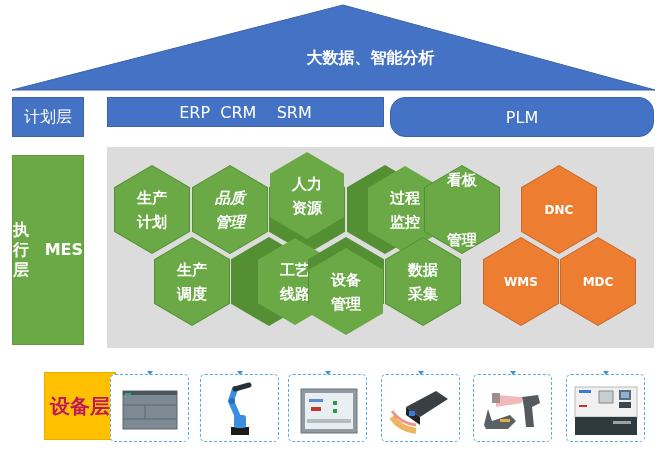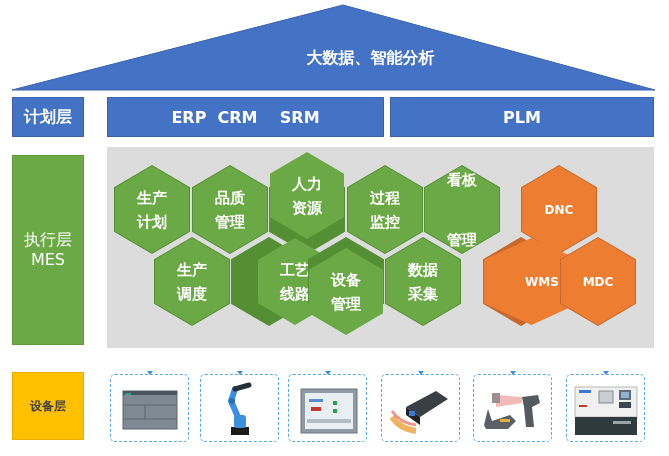--- a/index.html
+++ b/index.html
@@ -2,28 +2,28 @@
 <html><head>
 <meta charset="utf-8">
 <style>
   html, body { margin:0; padding:0; background:#ffffff; }
   body { width:669px; height:456px; position:relative; overflow:hidden;
          font-family:"DejaVu Sans", "Liberation Sans", sans-serif; }
   .roof { position:absolute; left:0; top:0; width:669px; height:95px; }
   .roof-title { position:absolute; left:0; width:669px; top:48px; text-align:center;
                 color:#fff; font-weight:bold; font-size:16px;padding-left:36px; }
   .bluebox { position:absolute; background:#4472c4; border:1px solid #3c63aa;
-             color:#fff; font-weight:bold; font-size:16px; display:flex;
+             color:#fff; font-weight:normal; font-size:16px; display:flex;
              align-items:center; justify-content:center; box-sizing:border-box; }
   .greenbox { position:absolute; background:#6aa945; border:1px solid #5e9a3c;
-              color:#fff; font-weight:normal; font-size:16px; display:flex; flex-direction:column;
+              color:#fff; font-weight:bold; font-size:16px; display:flex; flex-direction:row;
               align-items:center; justify-content:center; box-sizing:border-box; line-height:20px; }
   .yellowbox { position:absolute; background:#ffc000; border:1px solid #e6ad00;
-               color:#404040; font-weight:bold; font-size:12px; display:flex;
-               align-items:center; justify-content:center; box-sizing:border-box; }
+               color:#be185d; font-weight:bold; font-size:20px; display:flex;
+               align-items:center; justify-content:center; box-sizing:border-box;margin-left:32px; }
   .panel { position:absolute; left:107px; top:147px; width:547px; height:201px; background:#dcdcdc; }
   .hex { position:absolute; width:74px; height:87px;
          clip-path: polygon(50% 0%, 100% 25%, 100% 75%, 50% 100%, 0% 75%, 0% 25%);
          display:flex; flex-direction:column; align-items:center; justify-content:center;
          color:#fff; font-weight:bold; font-size:15px; line-height:24px; }
   .hex.green { background:#6aa945;text-align:right; }
   .hex.orange { background:#ed7d31; font-size:12px; }
   .hex-border { position:absolute; width:76px; height:89px;
          clip-path: polygon(50% 0%, 100% 25%, 100% 75%, 50% 100%, 0% 75%, 0% 25%); }
   .hex-border.green { background:#548f33; }
@@ -37,46 +37,46 @@
 </style>
 </head>
 <body>
 
 <svg class="roof" viewBox="0 0 669 95">
   <polygon points="343,5 655,90 12,90" fill="#4472c4" stroke="#3c63aa" stroke-width="1"></polygon>
 </svg>
 <div class="roof-title">大数据、智能分析</div>
 
 <div class="bluebox" style="left:12px;top:97px;width:72px;height:40px;">计划层</div>
-<div class="bluebox" style="left:107px;top:97px;width:277px;height:40px;white-space:pre;">ERP  CRM    SRM</div>
-<div class="bluebox" style="left:390px;top:97px;width:264px;height:40px;">PLM</div>
+<div class="bluebox" style="left:107px;top:97px;width:277px;height:30px;white-space:pre;">ERP  CRM    SRM</div>
+<div class="bluebox" style="left:390px;top:97px;width:264px;height:40px;border-radius:15px;">PLM</div>
 
 <div class="greenbox" style="left:12px;top:155px;width:72px;height:190px;">
   <span>执行层</span>
   <span>MES</span>
 </div>
 <div class="panel"></div>
 
 <div class="hex-border green" style="left:114px;top:165px;"></div>
 <div class="hex green" style="left:115px;top:166px;">
   <span>生产</span>
   <span>计划</span>
 </div>
 <div class="hex-border green" style="left:192px;top:165px;"></div>
-<div class="hex green" style="left:193px;top:166px;">
+<div class="hex green" style="left:193px;top:166px;font-style:italic;">
   <span>品质</span>
   <span>管理</span>
 </div>
 <div class="hex-border green" style="left:269px;top:165px;"></div>
 <div class="hex green" style="left:270px;top:152px;">
   <span>人力</span>
   <span>资源</span>
 </div>
 <div class="hex-border green" style="left:347px;top:165px;"></div>
-<div class="hex green" style="left:348px;top:166px;">
+<div class="hex green" style="left:368px;top:166px;">
   <span>过程</span>
   <span>监控</span>
 </div>
 <div class="hex-border green" style="left:424px;top:165px;"></div>
 <div class="hex green" style="left:425px;top:166px;gap:36px;">
   <span>看板</span>
   <span>管理</span>
 </div>
 
 <div class="hex-border green" style="left:154px;top:237px;"></div>
@@ -98,21 +98,21 @@
 <div class="hex green" style="left:386px;top:238px;">
   <span>数据</span>
   <span>采集</span>
 </div>
 
 <div class="hex-border orange" style="left:521px;top:165px;"></div>
 <div class="hex orange" style="left:522px;top:166px;">
   <span>DNC</span>
 </div>
 <div class="hex-border orange" style="left:483px;top:237px;"></div>
-<div class="hex orange" style="left:484px;top:238px;padding-left:21px;">
+<div class="hex orange" style="left:484px;top:238px;">
   <span>WMS</span>
 </div>
 <div class="hex-border orange" style="left:560px;top:237px;"></div>
 <div class="hex orange" style="left:561px;top:238px;">
   <span>MDC</span>
 </div>
 
 <div class="yellowbox" style="left:12px;top:372px;width:72px;height:68px;">设备层</div>
 
 <div class="device" style="left:110px;">

